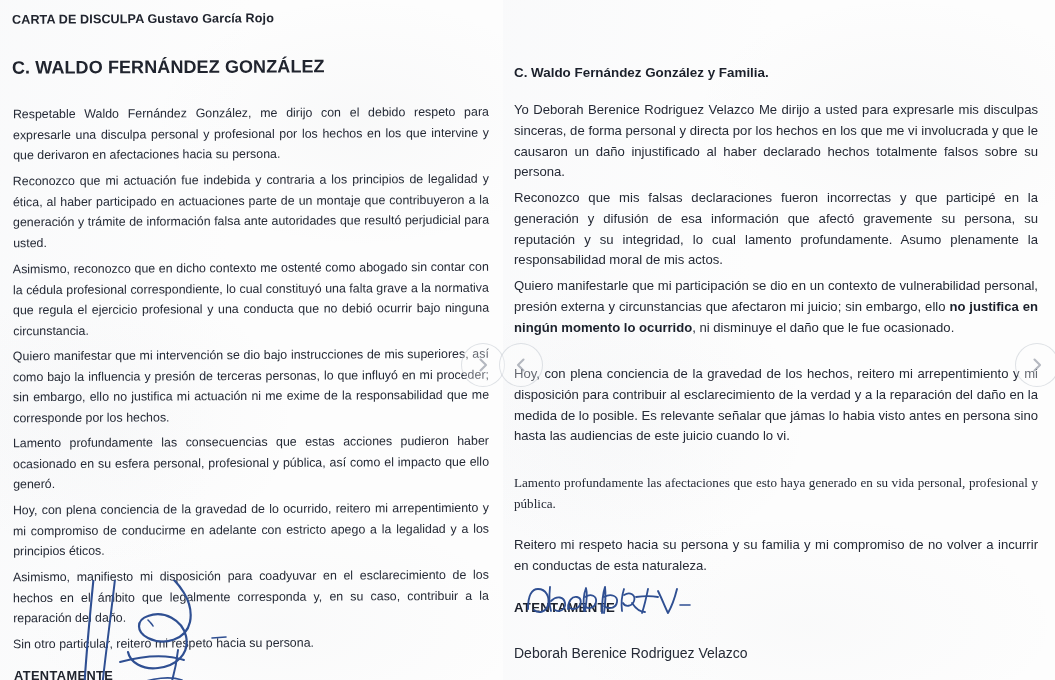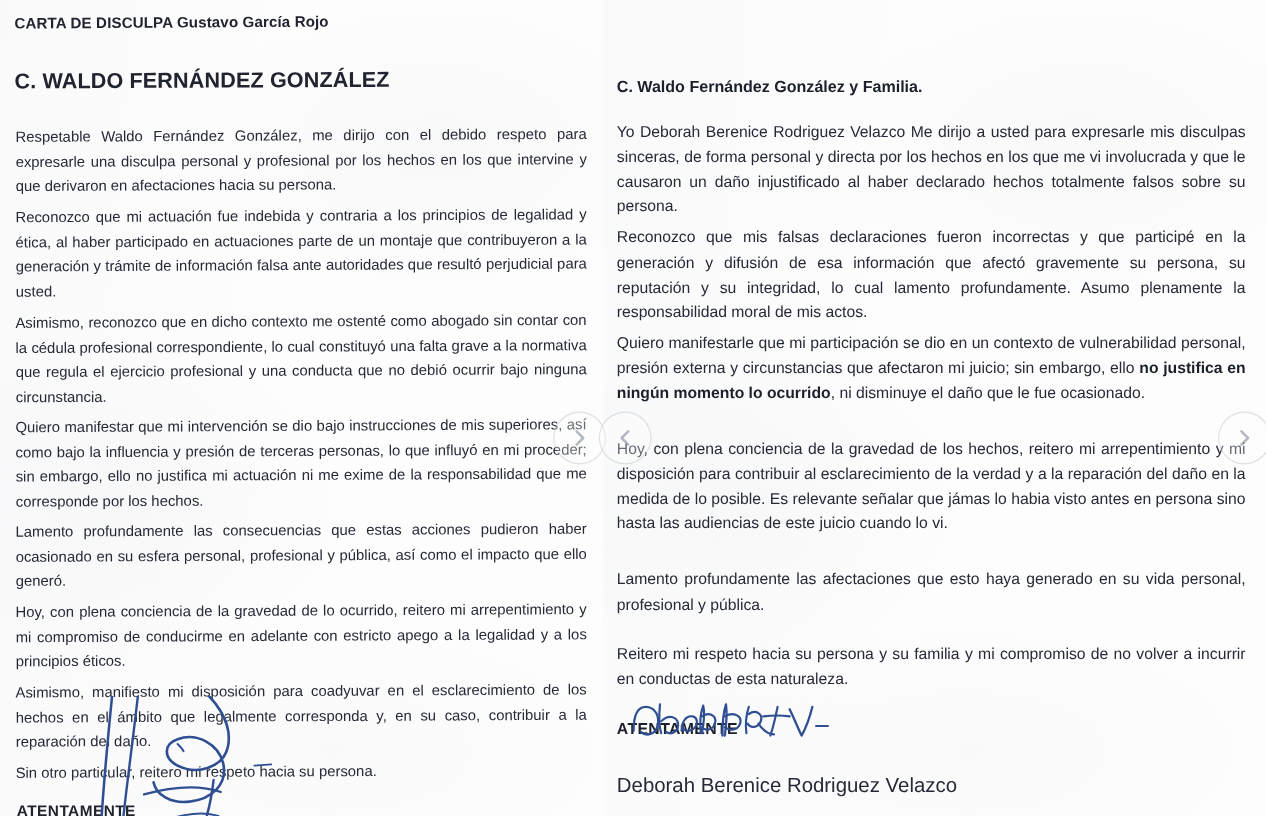--- a/index.html
+++ b/index.html
@@ -111,21 +111,21 @@
     position: absolute;
     left: 514px;
     font-weight: bold;
     font-size: 13.2px;
     color: #1b202b;
     letter-spacing: .3px;
   }
   .rsign-name {
     position: absolute;
     left: 514px;
-    font-size: 17px;
+    font-size: 14px;
     color: #252a36;
   }
 
   
   .sig {
     position: absolute;
     pointer-events: none;
   }
   .sig path, .sig line {
     fill: none;
@@ -201,21 +201,21 @@
   <div class="rblock bold-head" style="top:63px;">C. Waldo Fernández González y Familia.</div>
 
   <div class="rblock" style="top:188px;"><span>Reconozco que mis falsas declaraciones fueron incorrectas y que participé en la generación y difusión de esa información que afectó gravemente su persona, su reputación y su integridad, lo cual lamento profundamente. Asumo plenamente la responsabilidad moral de mis actos.</span></div>
 
   <div class="rblock" style="top:100px;"><span>Yo Deborah Berenice Rodriguez Velazco Me dirijo a usted para expresarle mis disculpas sinceras, de forma personal y directa por los hechos en los que me vi involucrada y que le causaron un daño injustificado al haber declarado hechos totalmente falsos sobre su persona.</span></div>
 
   <div class="rblock" style="top:364px;"><span>Hoy, con plena conciencia de la gravedad de los hechos, reitero mi arrepentimiento y mi disposición para contribuir al esclarecimiento de la verdad y a la reparación del daño en la medida de lo posible. Es relevante señalar que jámas lo habia visto antes en persona sino hasta las audiencias de este juicio cuando lo vi.</span></div>
 
   <div class="rblock" style="top:276px;"><span>Quiero manifestarle que mi participación se dio en un contexto de vulnerabilidad personal, presión externa y circunstancias que afectaron mi juicio; sin embargo, ello </span><b>no justifica en ningún momento lo ocurrido</b><span>, ni disminuye el daño que le fue ocasionado.</span></div>
 
-  <div class="rblock" style="top:473px;"><span>Lamento profundamente las afectaciones que esto haya generado en su vida personal, profesional y pública.</span></div>
+  <div class="rblock" style="top:473px;font-family:Liberation Serif, serif;"><span>Lamento profundamente las afectaciones que esto haya generado en su vida personal, profesional y pública.</span></div>
 
   <div class="rblock" style="top:535px;"><span>Reitero mi respeto hacia su persona y su familia y mi compromiso de no volver a incurrir en conductas de esta naturaleza.</span></div>
 
   <div class="ratent" style="top:600px;">ATENTAMENTE</div>
 
   <div class="rsign-name" style="top:645px;">Deborah Berenice Rodriguez Velazco</div>
 
   <svg id="sig-gustavo" class="sig" width="200" height="160" viewBox="0 0 200 160">
     <path d="M34 -6 C 30 34, 26 74, 24 112 C 23 132, 24 148, 28 160" stroke-width="2.1"></path>
     <path d="M56 -10 C 52 28, 46 70, 42 108 C 40 128, 40 146, 44 160" stroke-width="2.0"></path>

